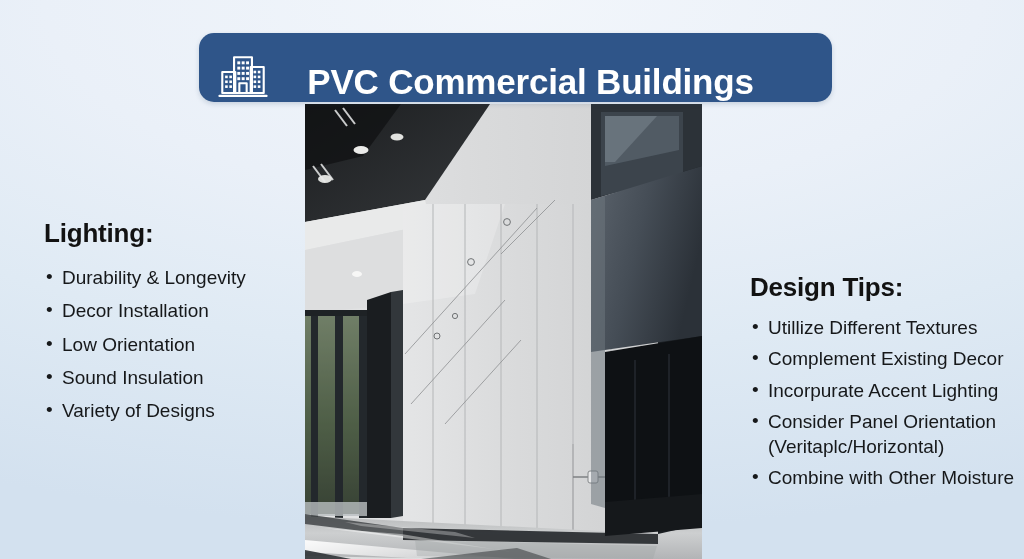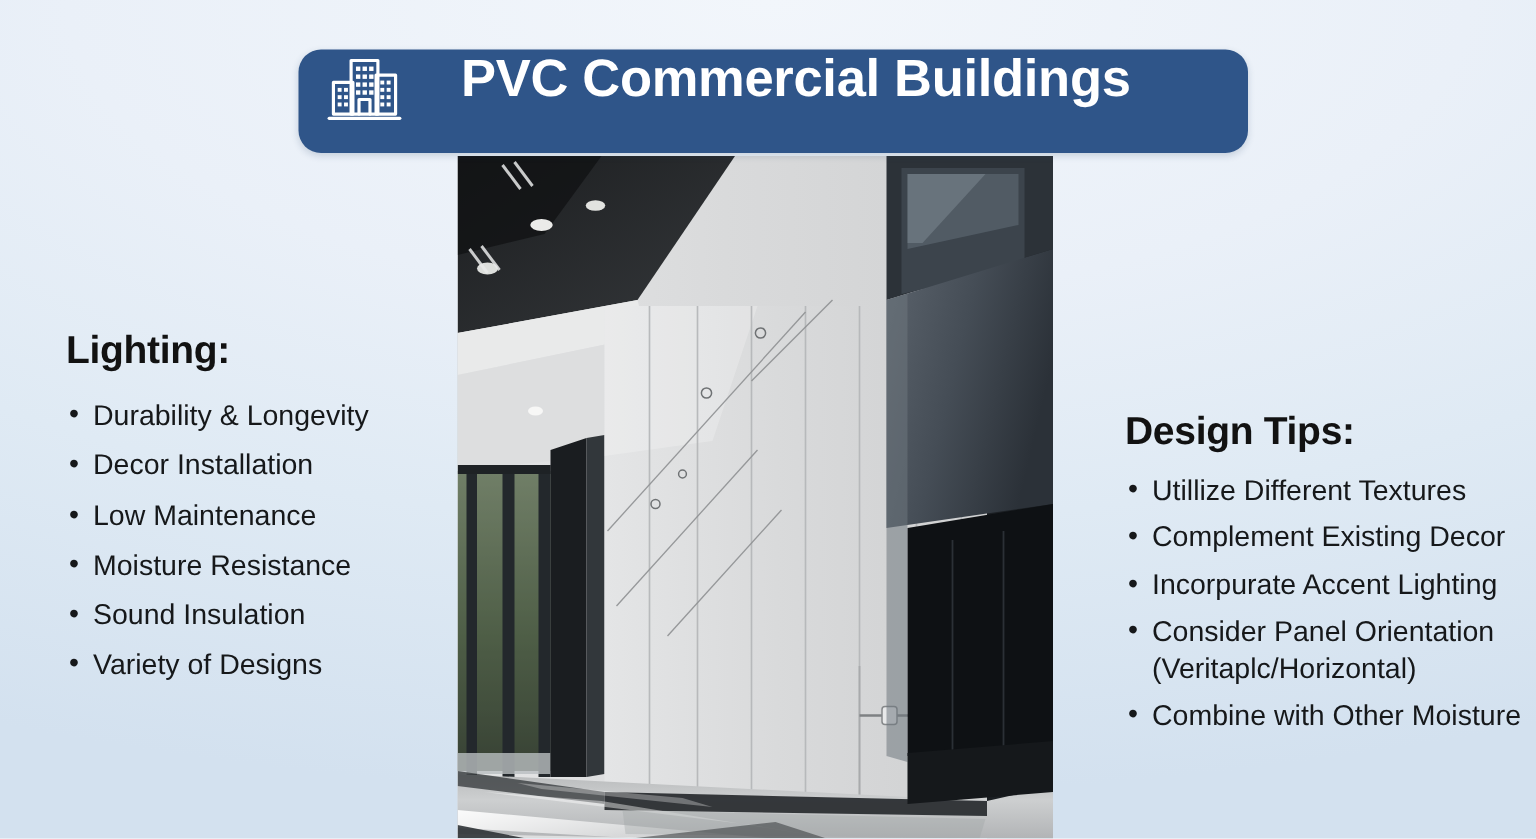--- a/index.html
+++ b/index.html
@@ -26,21 +26,21 @@
   
   #banner {
     position: absolute;
     left: 199px;
     top: 33px;
     width: 633px;
     height: 69px;
     background: #2f5589;
     border-radius: 15px;
     display: flex;
-    align-items: flex-start;
+    align-items: flex-end;
     box-shadow: 0 2px 5px rgba(30,60,100,0.18);
     z-index: 6;
   }
   #banner-icon {
     width: 52px;
     height: 52px;
     margin-left: 18px;
     flex: 0 0 auto;
     display: block;
   }
@@ -295,22 +295,21 @@
       </g>
     </svg>
     <div id="banner-title">PVC Commercial Buildings</div>
   </div>
 
   <div class="col" id="col-left">
     <h2 class="col-heading">Lighting:</h2>
     <ul class="bullets">
       <li>Durability &amp; Longevity</li>
       <li>Decor Installation</li>
-      <li>Low Maintenance</li>
-      <li>Moisture Resistance</li>
+      <li>Low Orientation</li>
       <li>Sound Insulation</li>
       <li>Variety of Designs</li>
     </ul>
   </div>
 
   <div class="col" id="col-right">
     <h2 class="col-heading">Design Tips:</h2>
     <ul class="bullets">
       <li>Utillize Different Textures</li>
       <li>Complement Existing Decor</li>

